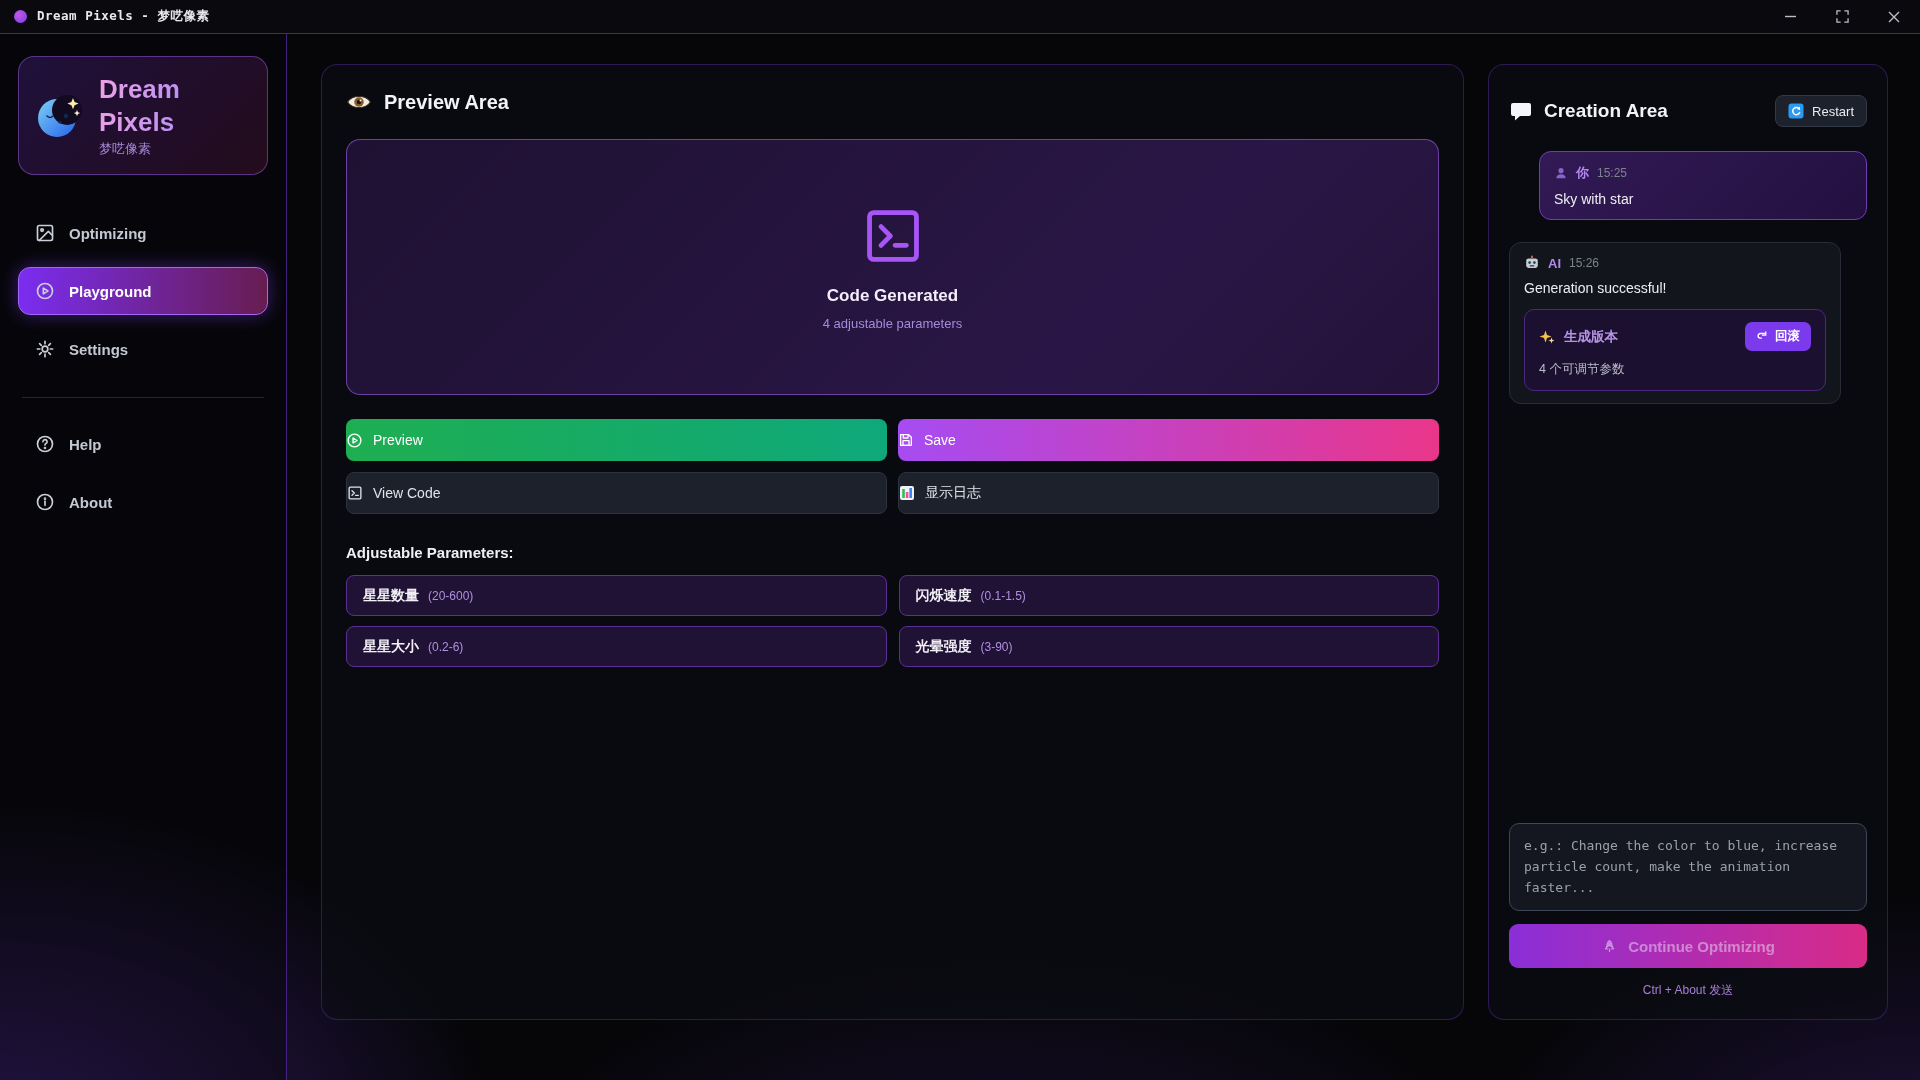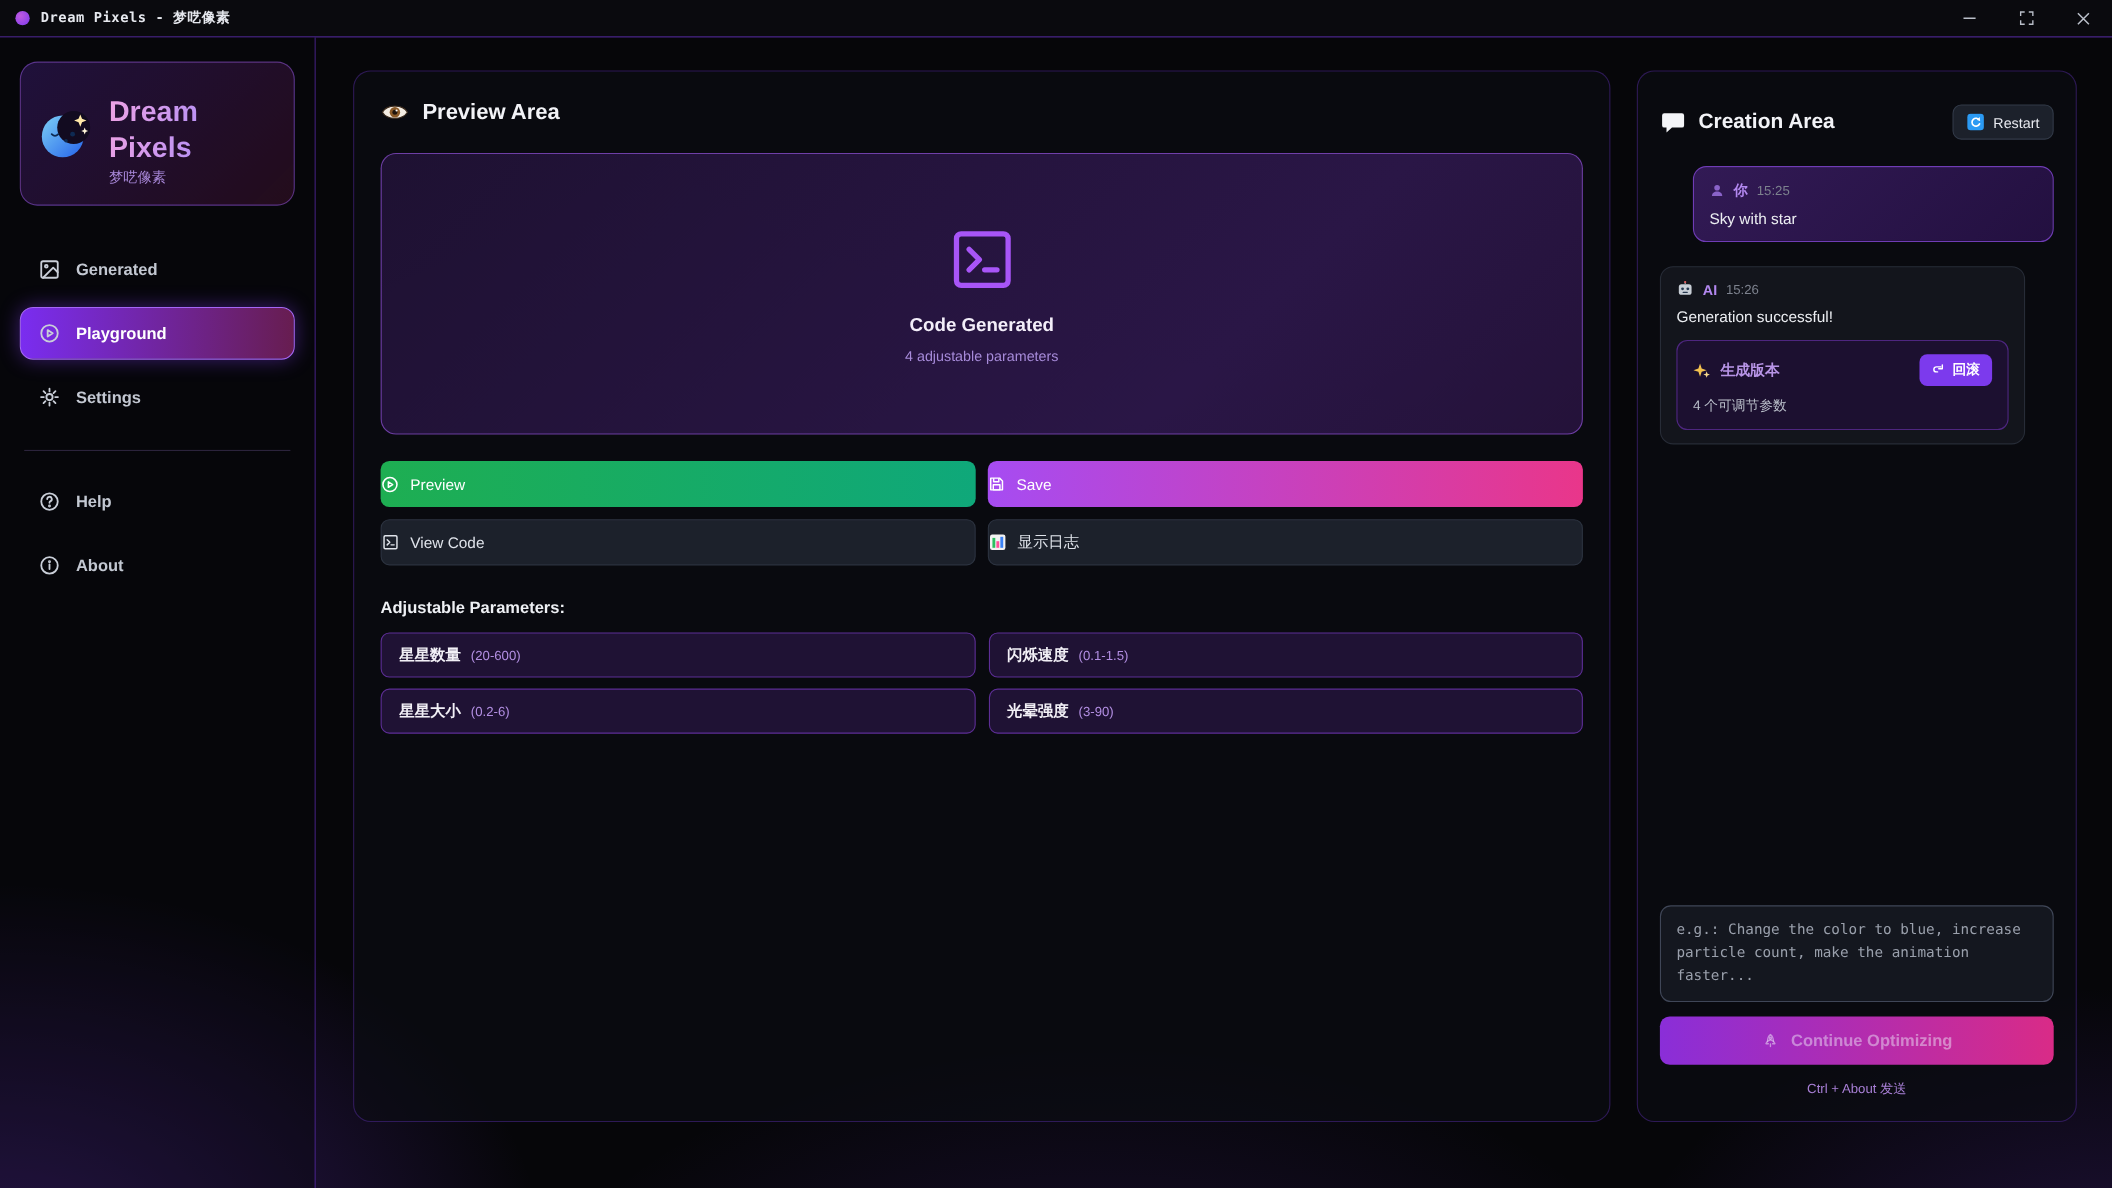--- a/index.html
+++ b/index.html
@@ -40,21 +40,21 @@
   }
   .logo-card {
     border-radius:16px; padding:16px 14px;
     background:linear-gradient(135deg, rgba(124,58,237,0.22), rgba(190,45,120,0.16));
     border:1px solid rgba(150,90,230,0.5);
     display:flex; align-items:center; gap:14px; margin-bottom:34px;
   }
   .logo-text-title {
     font-size:26px; font-weight:bold; line-height:1.25; width:110px;
     background:linear-gradient(100deg,#eda2e4,#a78bfa);
-    -webkit-background-clip:text; background-clip:text; color:transparent;margin-top:12px;
+    -webkit-background-clip:text; background-clip:text; color:transparent;
   }
   .logo-text-sub { font-size:13px; color:#a887d8; margin-top:2px; }
   .nav-item {
     display:flex; align-items:center; gap:14px;
     padding:13px 16px; border-radius:12px; margin-bottom:10px;
     color:#c3c8d2; font-size:15px; font-weight:bold; cursor:pointer;
     border:1px solid transparent;
   }
   .nav-item.active {
     background:linear-gradient(90deg,#7a2df0 0%, #671d50 100%);
@@ -209,21 +209,21 @@
         <div class="logo-text-sub">梦呓像素</div>
       </div>
     </div>
 
     <div class="nav-item">
       <svg class="nav-icon" width="20" height="20" viewBox="0 0 24 24" fill="none" stroke="currentColor" stroke-width="2" stroke-linecap="round" stroke-linejoin="round">
         <rect x="3" y="3" width="18" height="18" rx="2"></rect>
           <circle cx="8.5" cy="8.5" r="1.5"></circle>
           <path d="M21 15l-5-5L5 21"></path>
       </svg>
-      <span>Generated</span>
+      <span>Optimizing</span>
     </div>
     <div class="nav-item active">
       <svg class="nav-icon" width="20" height="20" viewBox="0 0 24 24" fill="none" stroke="currentColor" stroke-width="2" stroke-linecap="round" stroke-linejoin="round">
         <circle cx="12" cy="12" r="9"></circle>
           <path d="M10 8.5l5.5 3.5-5.5 3.5z"></path>
       </svg>
       <span>Playground</span>
     </div>
     <div class="nav-item">
       <svg class="nav-icon" width="20" height="20" viewBox="0 0 24 24" fill="none" stroke="currentColor" stroke-width="2" stroke-linecap="round">

